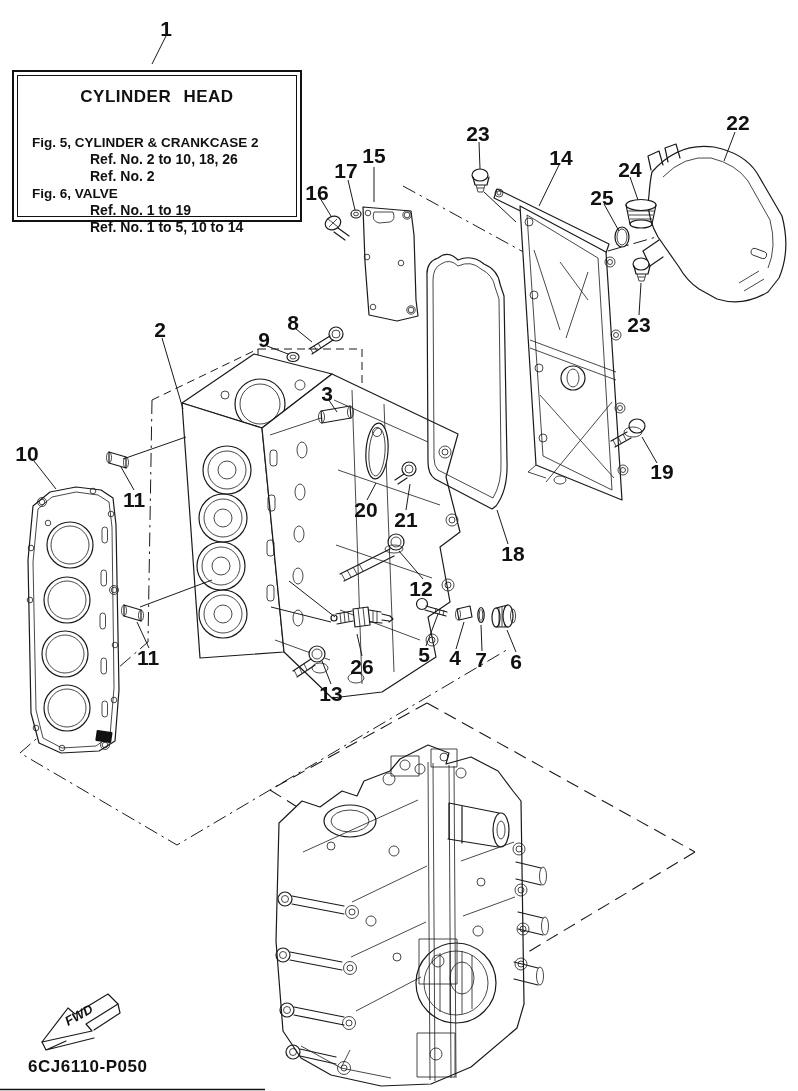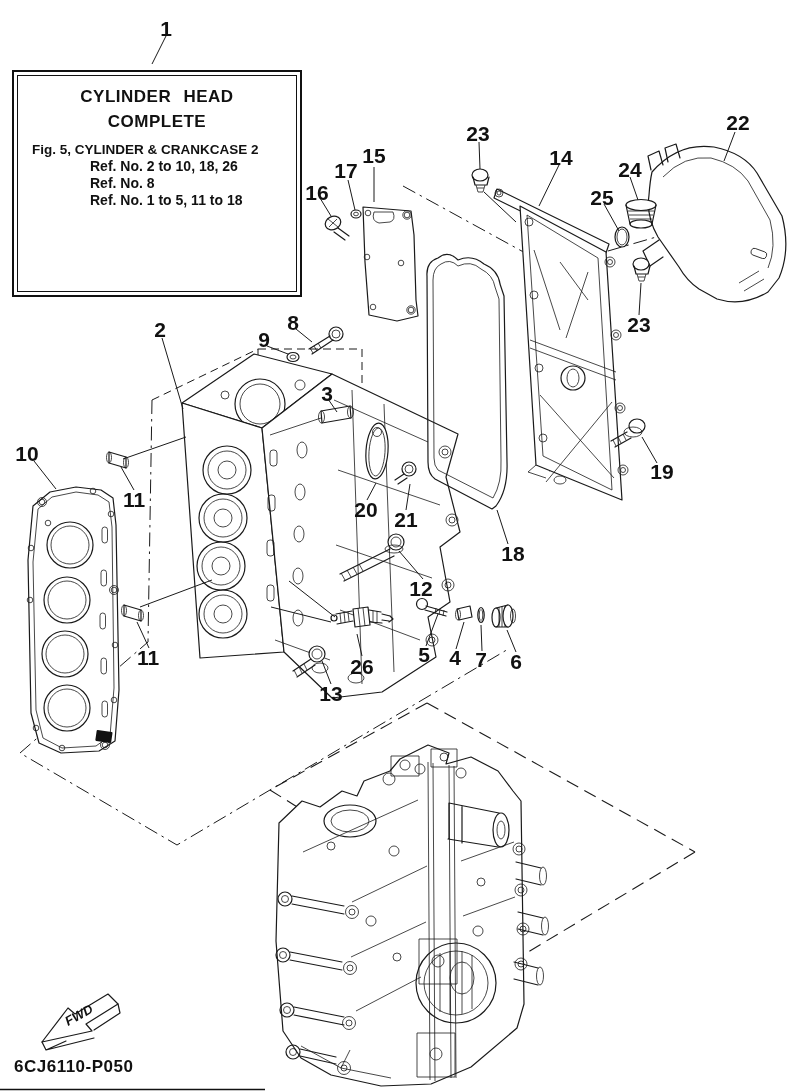--- a/index.html
+++ b/index.html
@@ -11,31 +11,31 @@
   .fw{fill:#ffffff;stroke:#1a1a1a;stroke-width:1.2;stroke-linejoin:round;}
   .fb{fill:#111;stroke:none;}
   .leader{fill:none;stroke:#1a1a1a;stroke-width:1;}
   .chain{fill:none;stroke:#1a1a1a;stroke-width:1;stroke-dasharray:14 5 2.5 5;}
   .dash{fill:none;stroke:#1a1a1a;stroke-width:1;stroke-dasharray:8 5;}
   .ldash{fill:none;stroke:#1a1a1a;stroke-width:1.1;stroke-dasharray:13 7;}
   .callout{font:600 21px "Liberation Sans", sans-serif;fill:#111;}
   .fwdtxt{font:italic 700 13px "Liberation Sans", sans-serif;fill:#111;}
 
   
-  .title-box{position:absolute;left:12px;top:70px;width:290px;height:227px;
+  .title-box{position:absolute;left:12px;top:70px;width:290px;height:152px;
              border:2px solid #111;background:#fff;box-sizing:border-box;}
   .tb-inner{position:absolute;left:3px;top:3px;right:3px;bottom:3px;
             border:1px solid #111;padding:8px 6px 0 6px;box-sizing:border-box;}
   .tb-title{text-align:center;font-weight:700;font-size:17px;line-height:25px;
             word-spacing:7px;color:#111;letter-spacing:0.5px;}
   .tb-fig{font-weight:700;font-size:13.5px;line-height:17px;color:#111;padding-left:8px;}
   .tb-ref{font-weight:700;font-size:14px;line-height:17px;color:#111;padding-left:66px;}
-  .tb-refs{margin-top:7px;}
-
-  .drawing-code{position:absolute;left:14px;top:1057px;font-size:17px;font-weight:700;
+  .tb-refs{margin-top:25px;}
+
+  .drawing-code{position:absolute;left:28px;top:1057px;font-size:17px;font-weight:700;
                 color:#111;letter-spacing:0.5px;}
 </style>
 </head>
 <body>
 
 <div id="page">
 
 <svg width="798" height="1091" viewBox="0 0 798 1091">
 
   <g>
@@ -433,25 +433,26 @@
     <path class="ln" d="M80,12 L82,21 L56,38 M4,50 L8,58 L28,49 M8,58 L56,46"></path>
     <text class="fwdtxt" transform="translate(30,34) rotate(-29)">FWD</text>
   </g>
 
   <line x1="0" y1="1089.5" x2="265" y2="1089.5" stroke="#111" stroke-width="1.6"></line>
 </svg>
 
 <div class="title-box">
   <div class="tb-inner">
     <div class="tb-title">CYLINDER HEAD</div>
-    <div class="tb-title">COMPLETE</div>
     <div class="tb-refs">
       <div class="tb-fig">Fig. 5, CYLINDER &amp; CRANKCASE 2</div>
       <div class="tb-ref">Ref. No. 2 to 10, 18, 26</div>
-      <div class="tb-ref">Ref. No. 8</div>
-      <div class="tb-ref">Ref. No. 1 to 5, 11 to 18</div>
+      <div class="tb-ref">Ref. No. 2</div>
+      <div class="tb-fig">Fig. 6, VALVE</div>
+      <div class="tb-ref">Ref. No. 1 to 19</div>
+      <div class="tb-ref">Ref. No. 1 to 5, 10 to 14</div>
     </div>
   </div>
 </div>
 
 <div class="drawing-code">6CJ6110-P050</div>
 
 </div>
 
 </body></html>

